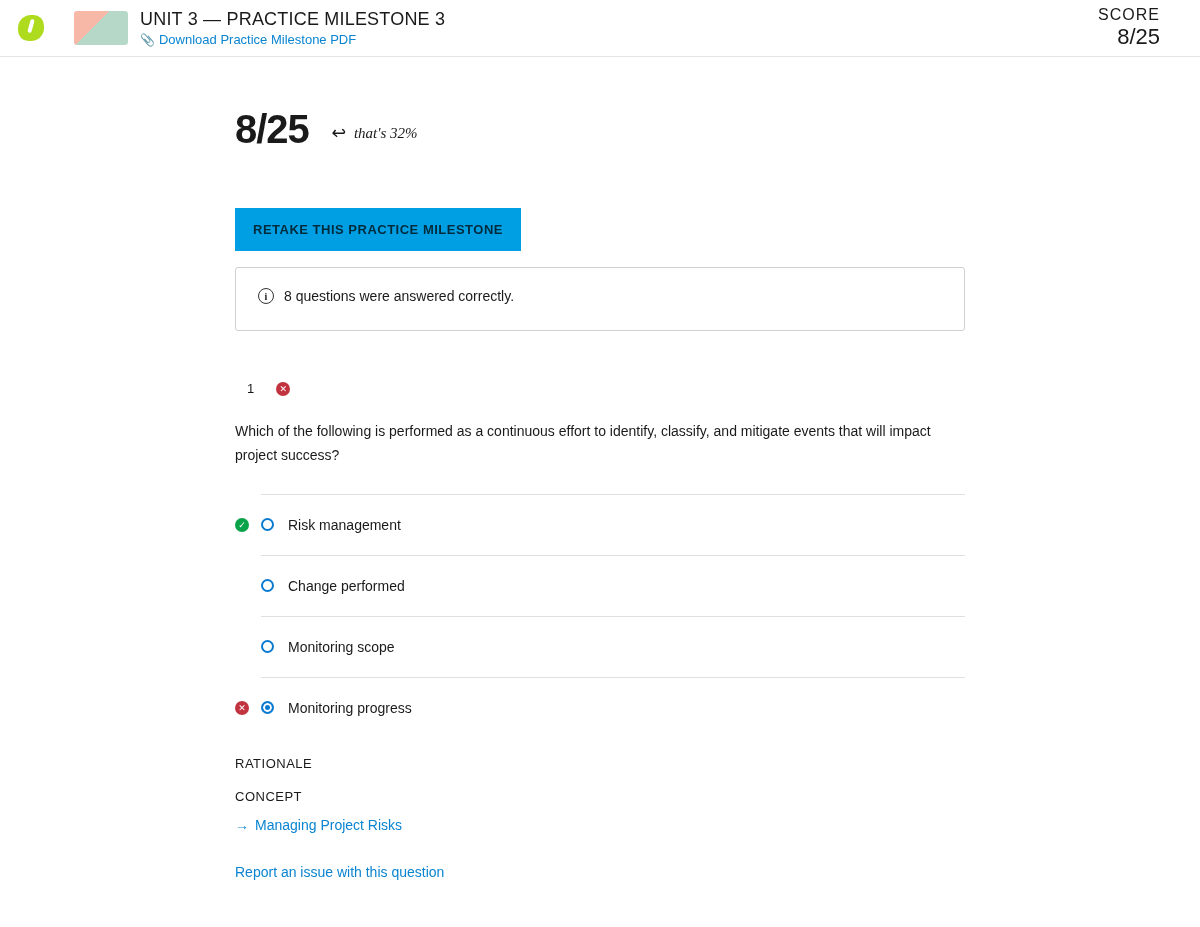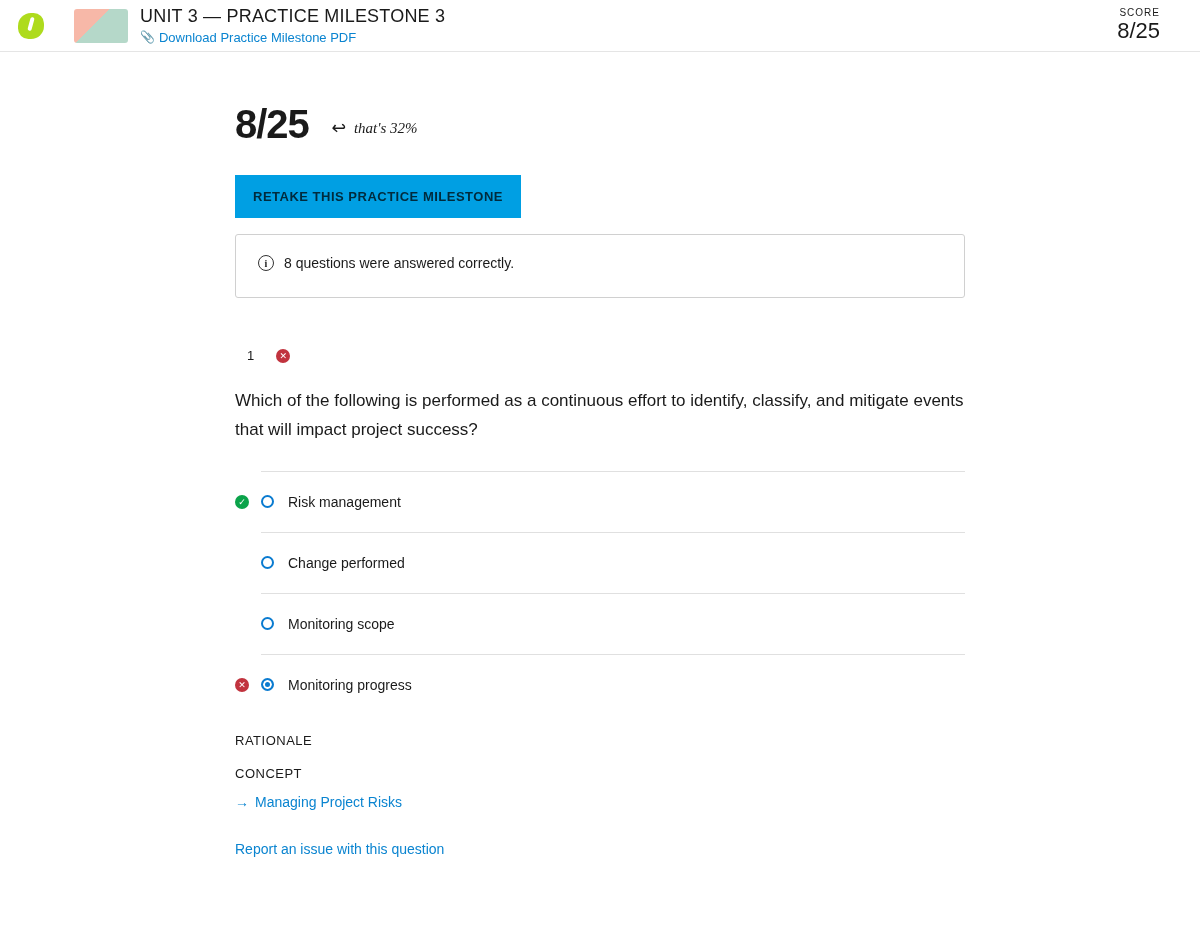--- a/index.html
+++ b/index.html
@@ -6,37 +6,37 @@
   body { font-family: Arial, Helvetica, sans-serif; background: #fff; color: #1a1a1a; }
   .header { display: flex; align-items: center; padding: 6px 40px 6px 10px; border-bottom: 1px solid #e5e5e5; }
   .logo { width: 26px; height: 26px; background: #aedb1d; border-radius: 50% 40% 50% 40%; margin-left: 8px; margin-right: 30px; position: relative; }
   .logo::after { content:""; position:absolute; top:4px; left:11px; width:4px; height:14px; background:#fff; border-radius:2px; transform:rotate(15deg); }
   .thumb { width:54px; height:34px; background: linear-gradient(135deg,#f7b8a8 40%,#b5d8c9 40%); border-radius:3px; margin-right:12px; }
   .header-title-block { flex:1; }
   .header-title { font-size:18px; font-weight:400; letter-spacing:0.2px; }
   .download-link { font-size:13px; color:#0a84d0; text-decoration:none; display:inline-flex; align-items:center; gap:4px; margin-top:2px; }
   .paperclip-icon { font-size:12px; }
   .score-block { text-align:right; }
-  .score-label { font-size:10px; letter-spacing:1px; }
+  .score-label { font-size:16px; letter-spacing:1px; }
   .score-value { font-size:22px; font-weight:400; }
   .main { max-width: 730px; margin: 50px auto 40px; padding: 0 0 40px 0; }
   .big-score-row { display:flex; align-items:flex-end; gap:24px; margin-bottom:28px; }
   .big-score { font-size:40px; font-weight:800; letter-spacing:-1px; }
   .percent-note { font-size:15px; font-style:italic; display:flex; align-items:center; gap:6px; font-family: Georgia, serif; padding-bottom:8px; }
   .curved-arrow { display:inline-block; transform:scaleX(-1); font-size:18px; }
-  .retake-btn { background:#009fe3; color:#002b3d; border:none; padding:14px 18px; font-size:13px; font-weight:700; letter-spacing:0.5px; cursor:pointer; margin-bottom:16px; }
+  .retake-btn { background:#009fe3; color:#002b3d; border:none; padding:14px 18px; font-size:13px; font-weight:700; letter-spacing:0.5px; cursor:pointer; margin-bottom:16px;margin-top:28px; }
   .summary-box { border:1px solid #d0d0d0; border-radius:3px; padding:20px 22px; font-size:14px; margin-bottom:50px; }
   .summary-line { display:flex; align-items:center; gap:10px; margin-bottom:6px; }
   .info-icon { display:inline-flex; width:16px; height:16px; border:1.4px solid #333; border-radius:50%; align-items:center; justify-content:center; font-size:10px; font-weight:700; font-family:serif; }
   .question-block { margin-bottom:60px; }
   .q-header { display:flex; align-items:center; gap:22px; margin-bottom:24px; padding-left:12px; }
   .q-number { font-size:13px; }
   .status-icon { width:14px; height:14px; border-radius:50%; display:inline-flex; align-items:center; justify-content:center; font-size:9px; color:#fff; }
   .status-wrong { background:#c1333e; }
-  .q-text { font-size:17px; line-height:1.7; margin-bottom:26px; }
+  .q-text { font-size:14px; line-height:1.7; margin-bottom:26px; }
   .options { margin-left:26px; }
   .option-row { display:flex; align-items:center; gap:14px; padding:22px 0 22px 0; border-top:1px solid #e0e0e0; position:relative; }
   .option-row:first-child { border-top:1px solid #e0e0e0; }
   .option-marker { position:absolute; left:-26px; width:14px; height:14px; border-radius:50%; display:inline-flex; align-items:center; justify-content:center; font-size:9px; color:#fff; }
   .marker-correct { background:#0ba34a; }
   .marker-wrong { background:#c1333e; }
   .radio { width:13px; height:13px; border:2px solid #0a7bd0; border-radius:50%; display:inline-block; flex-shrink:0; }
   .radio.selected { background:#0a7bd0; box-shadow:inset 0 0 0 2px #fff; }
   .option-text { font-size:14px; }
   .section-label { font-size:13px; letter-spacing:0.5px; margin-bottom:12px; margin-top:18px; }

